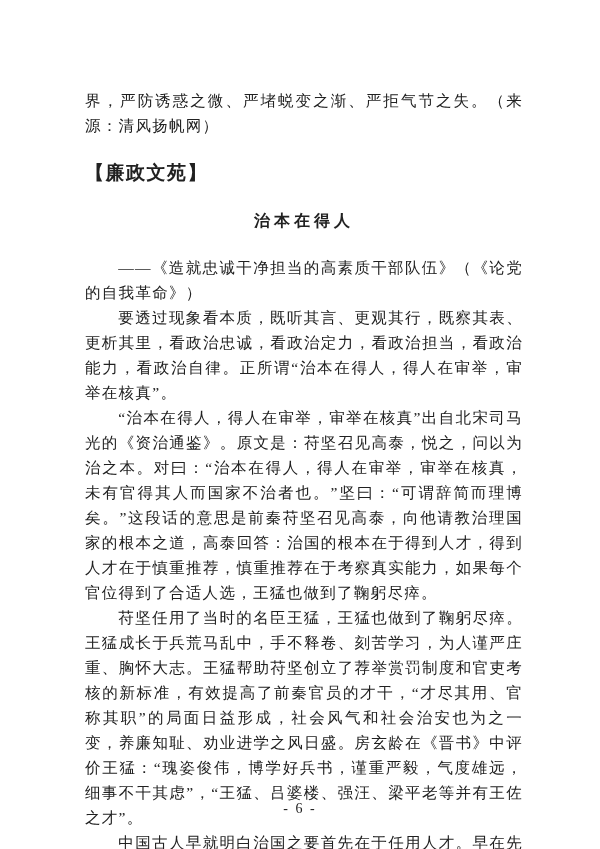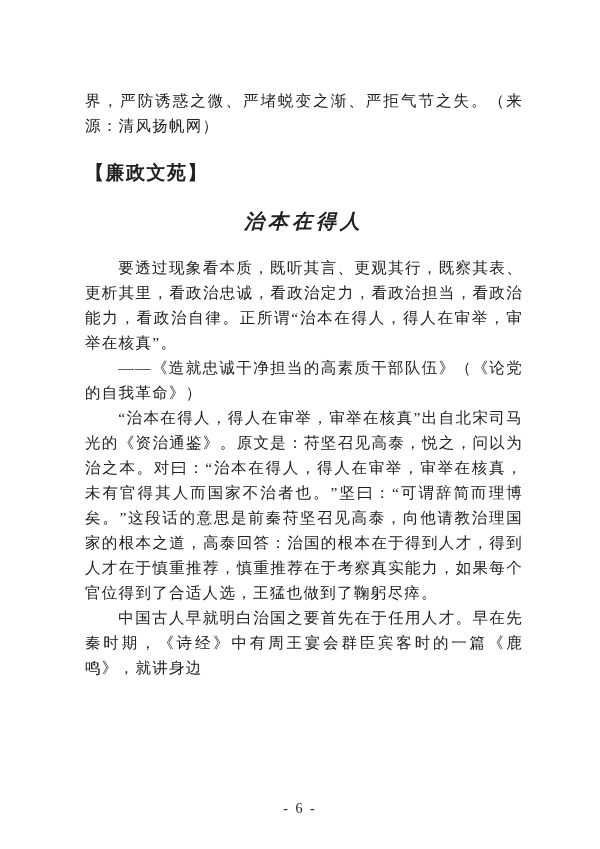--- a/index.html
+++ b/index.html
@@ -39,26 +39,25 @@
   }
   .section-header {
     margin: 22px 0 0 0;
     font-size: 19px;
     font-weight: bold;
     line-height: 25px;
     letter-spacing: 1.5px;
   }
   .article-title {
     margin: 21px 0 19px 0;
-    font-size: 20px;
+    font-size: 16px;
     font-weight: bold;
     text-align: center;
     line-height: 30px;
     letter-spacing: 4px;
-    font-style: italic;
   }
   .footer {
     position: absolute;
     top: 789px;
     left: 0;
     width: 600px;
     text-align: center;
     font-size: 14px;
     letter-spacing: 2px;
     color: #212121;
@@ -69,25 +68,26 @@
 
 <div class="page">
   <div class="content">
 
     <p class="body-text">界，严防诱惑之微、严堵蜕变之渐、严拒气节之失。（来源：清风扬帆网）</p>
 
     <p class="section-header">【廉政文苑】</p>
 
     <h1 class="article-title">治本在得人</h1>
 
+    <p class="body-text indent">——《造就忠诚干净担当的高素质干部队伍》（《论党的自我革命》）</p>
+
     <p class="body-text indent">要透过现象看本质，既听其言、更观其行，既察其表、更析其里，看政治忠诚，看政治定力，看政治担当，看政治能力，看政治自律。正所谓“治本在得人，得人在审举，审举在核真”。</p>
-
-    <p class="body-text indent">——《造就忠诚干净担当的高素质干部队伍》（《论党的自我革命》）</p>
 
     <p class="body-text indent">“治本在得人，得人在审举，审举在核真”出自北宋司马光的《资治通鉴》。原文是：苻坚召见高泰，悦之，问以为治之本。对曰：“治本在得人，得人在审举，审举在核真，未有官得其人而国家不治者也。”坚曰：“可谓辞简而理博矣。”这段话的意思是前秦苻坚召见高泰，向他请教治理国家的根本之道，高泰回答：治国的根本在于得到人才，得到人才在于慎重推荐，慎重推荐在于考察真实能力，如果每个官位得到了合适人选，王猛也做到了鞠躬尽瘁。</p>
 
+    <p class="body-text indent">苻坚任用了当时的名臣王猛，王猛也做到了鞠躬尽瘁。王猛成长于兵荒马乱中，手不释卷、刻苦学习，为人谨严庄重、胸怀大志。王猛帮助苻坚创立了荐举赏罚制度和官吏考核的新标准，有效提高了前秦官员的才干，“才尽其用、官称其职”的局面日益形成，社会风气和社会治安也为之一变，养廉知耻、劝业进学之风日盛。房玄龄在《晋书》中评价王猛：“瑰姿俊伟，博学好兵书，谨重严毅，气度雄远，细事不干其虑”，“王猛、吕婆楼、强汪、梁平老等并有王佐之才”。</p>
 
     <p class="body-text indent">中国古人早就明白治国之要首先在于任用人才。早在先秦时期，《诗经》中有周王宴会群臣宾客时的一篇《鹿鸣》，就讲身边</p>
 
   </div>
 
   <div class="footer">- 6 -</div>
 </div>
 
 </body></html>

